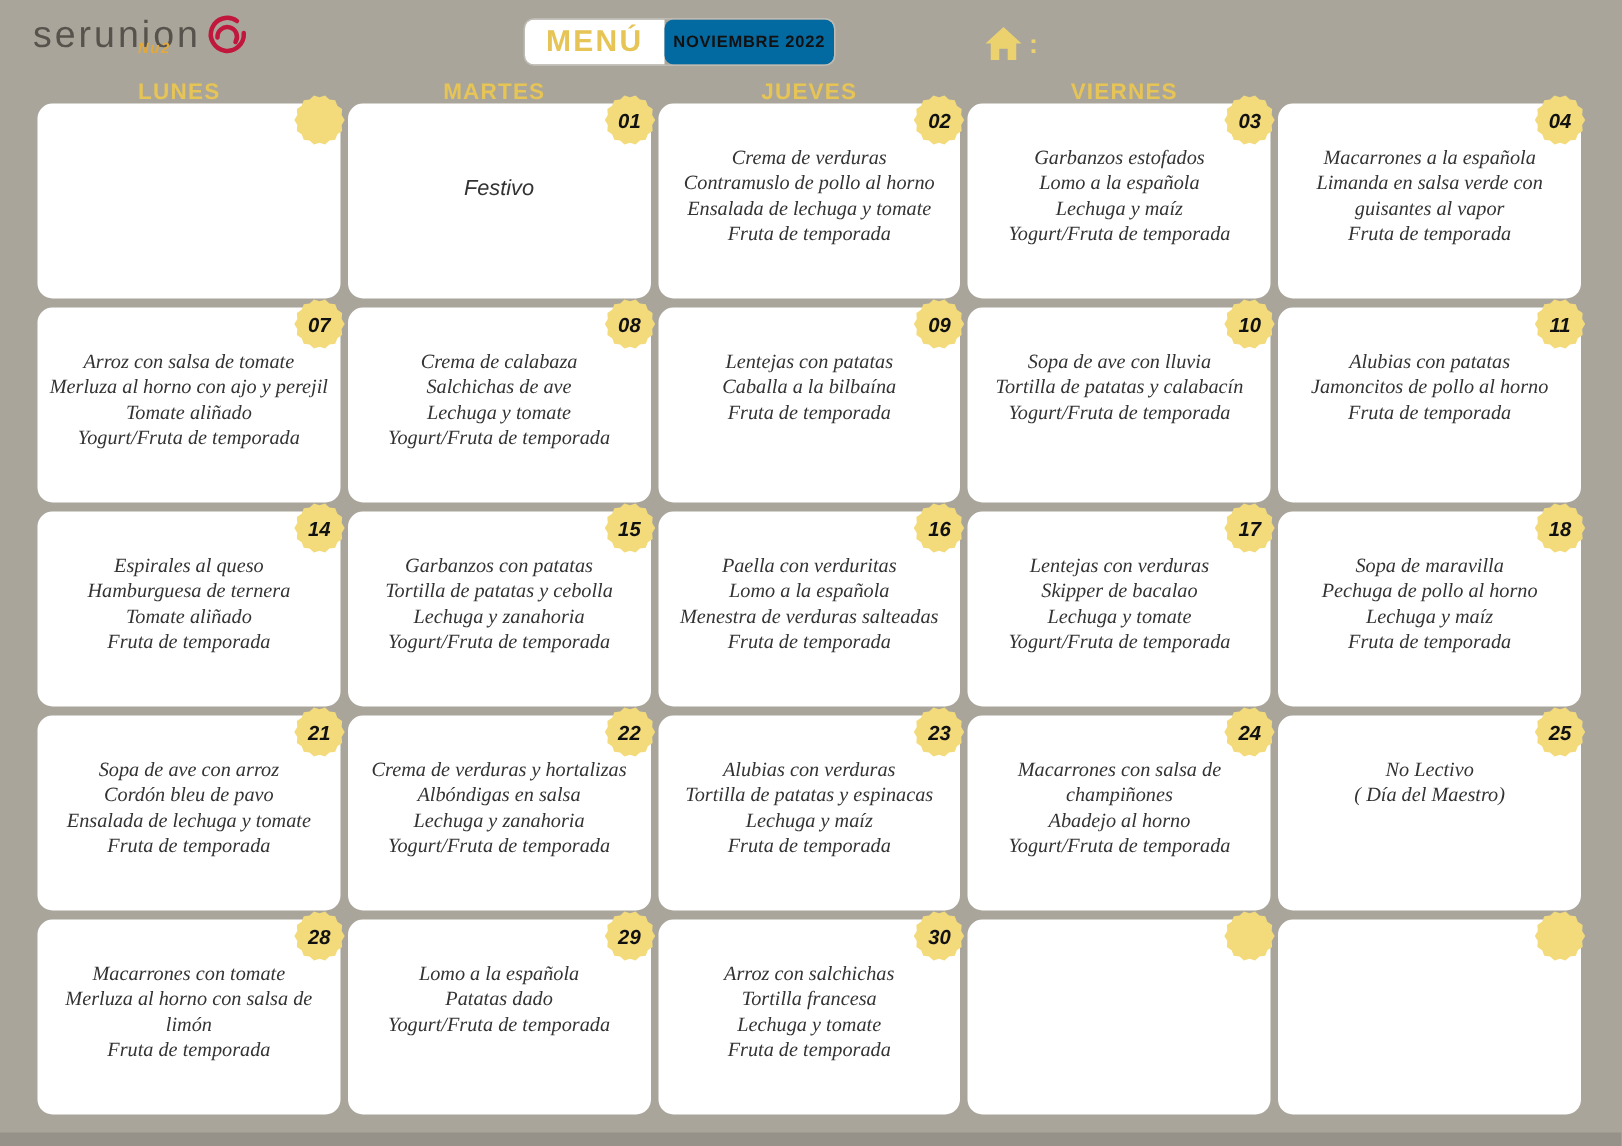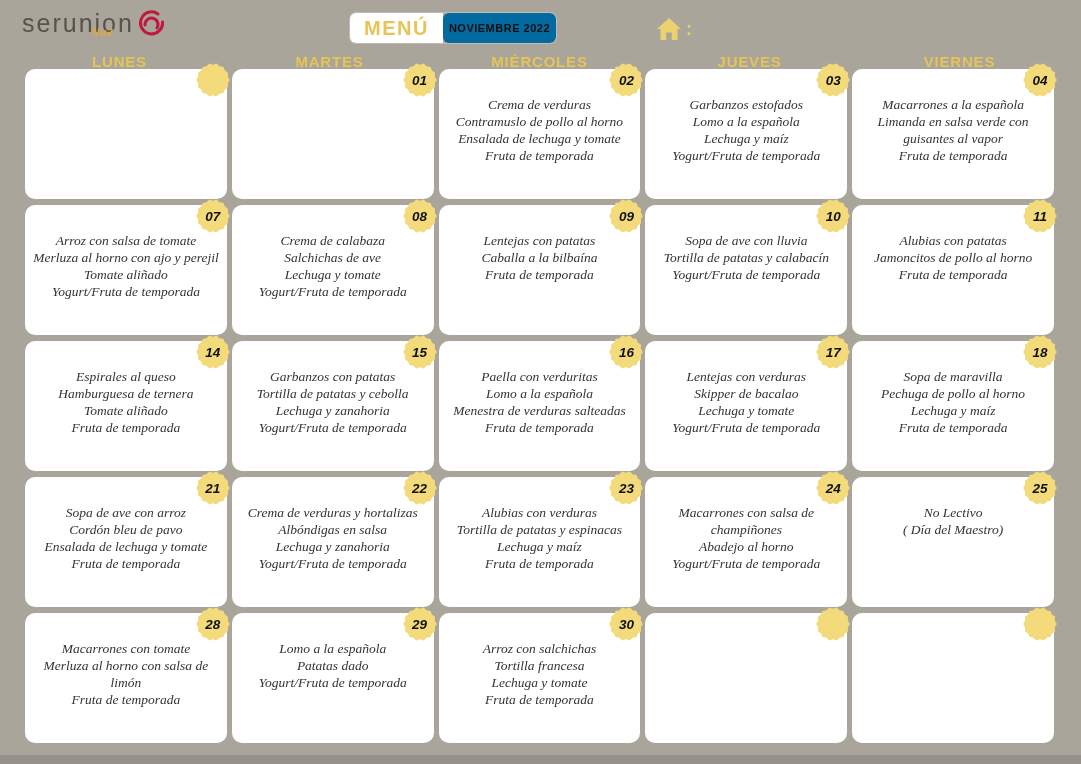--- a/index.html
+++ b/index.html
@@ -109,21 +109,20 @@
   <div class="home-wrap">
     <svg viewBox="0 0 28 26">
       <path d="M14 2 L26 13 L22.5 13 L22.5 24 L16.8 24 L16.8 16.5 L11.2 16.5 L11.2 24 L5.5 24 L5.5 13 L2 13 Z" fill="#ecd26e"></path>
     </svg>
     <span class="home-colon">:</span>
   </div>
 
   <div class="day-headers">
     <span>LUNES</span>
     <span>MARTES</span>
-    <span>MIÉRCOLES</span>
     <span>JUEVES</span>
     <span>VIERNES</span>
   </div>
 
   <div class="grid" id="grid">
       <div class="card">
     <div class="badge">
       <svg viewBox="0 0 34 34">
             <polygon points="33.8,17.0 31.8,20.4 32.1,24.3 28.9,26.5 27.5,30.1 23.6,30.7 20.7,33.4 17.0,32.2 13.3,33.4 10.4,30.7 6.5,30.1 5.1,26.5 1.9,24.3 2.2,20.4 0.2,17.0 2.2,13.6 1.9,9.7 5.1,7.5 6.5,3.9 10.4,3.3 13.3,0.6 17.0,1.8 20.7,0.6 23.6,3.3 27.5,3.9 28.9,7.5 32.1,9.7 31.8,13.6" fill="#f3da7a"></polygon>
           </svg>
@@ -131,20 +130,23 @@
     </div>
     <div class="lines"></div>
   </div>
       <div class="card festivo">
     <div class="badge">
       <svg viewBox="0 0 34 34">
             <polygon points="33.8,17.0 31.8,20.4 32.1,24.3 28.9,26.5 27.5,30.1 23.6,30.7 20.7,33.4 17.0,32.2 13.3,33.4 10.4,30.7 6.5,30.1 5.1,26.5 1.9,24.3 2.2,20.4 0.2,17.0 2.2,13.6 1.9,9.7 5.1,7.5 6.5,3.9 10.4,3.3 13.3,0.6 17.0,1.8 20.7,0.6 23.6,3.3 27.5,3.9 28.9,7.5 32.1,9.7 31.8,13.6" fill="#f3da7a"></polygon>
           </svg>
       <span class="num">01</span>
     </div>
+    <div class="lines">
+          <div>Festivo</div>
+        </div>
   </div>
       <div class="card">
     <div class="badge">
       <svg viewBox="0 0 34 34">
             <polygon points="33.8,17.0 31.8,20.4 32.1,24.3 28.9,26.5 27.5,30.1 23.6,30.7 20.7,33.4 17.0,32.2 13.3,33.4 10.4,30.7 6.5,30.1 5.1,26.5 1.9,24.3 2.2,20.4 0.2,17.0 2.2,13.6 1.9,9.7 5.1,7.5 6.5,3.9 10.4,3.3 13.3,0.6 17.0,1.8 20.7,0.6 23.6,3.3 27.5,3.9 28.9,7.5 32.1,9.7 31.8,13.6" fill="#f3da7a"></polygon>
           </svg>
       <span class="num">02</span>
     </div>
     <div class="lines">
           <div>Crema de verduras</div>

